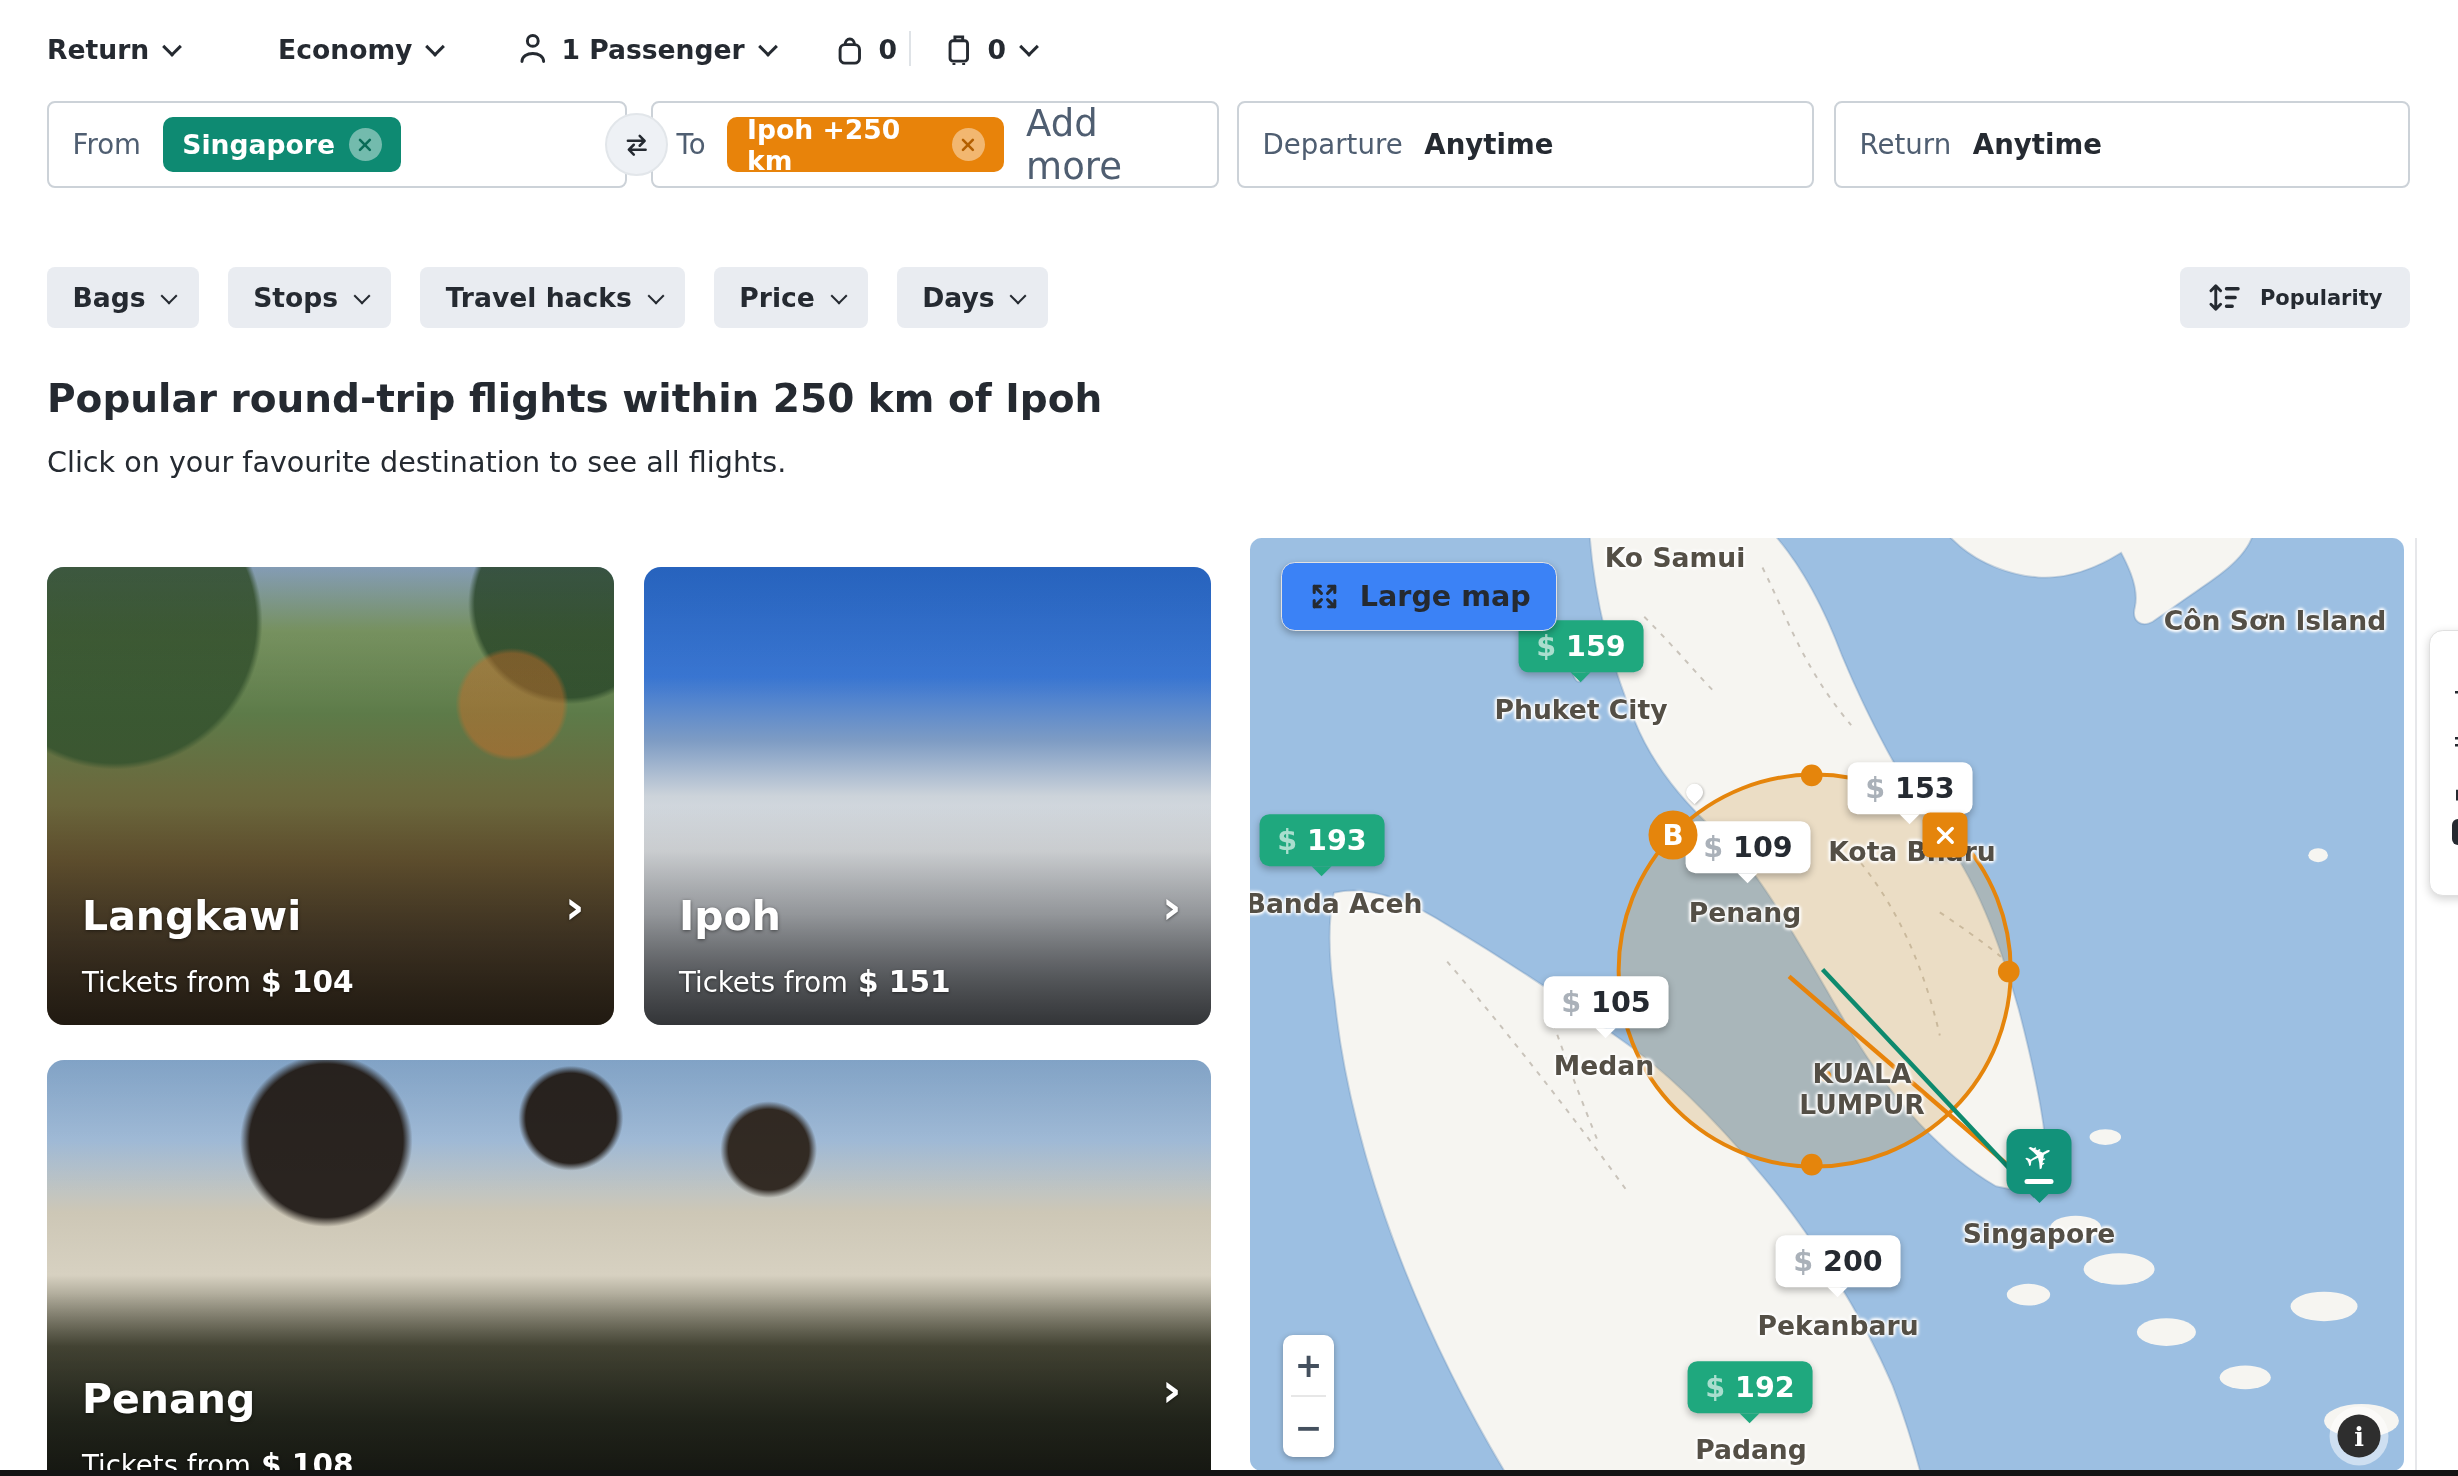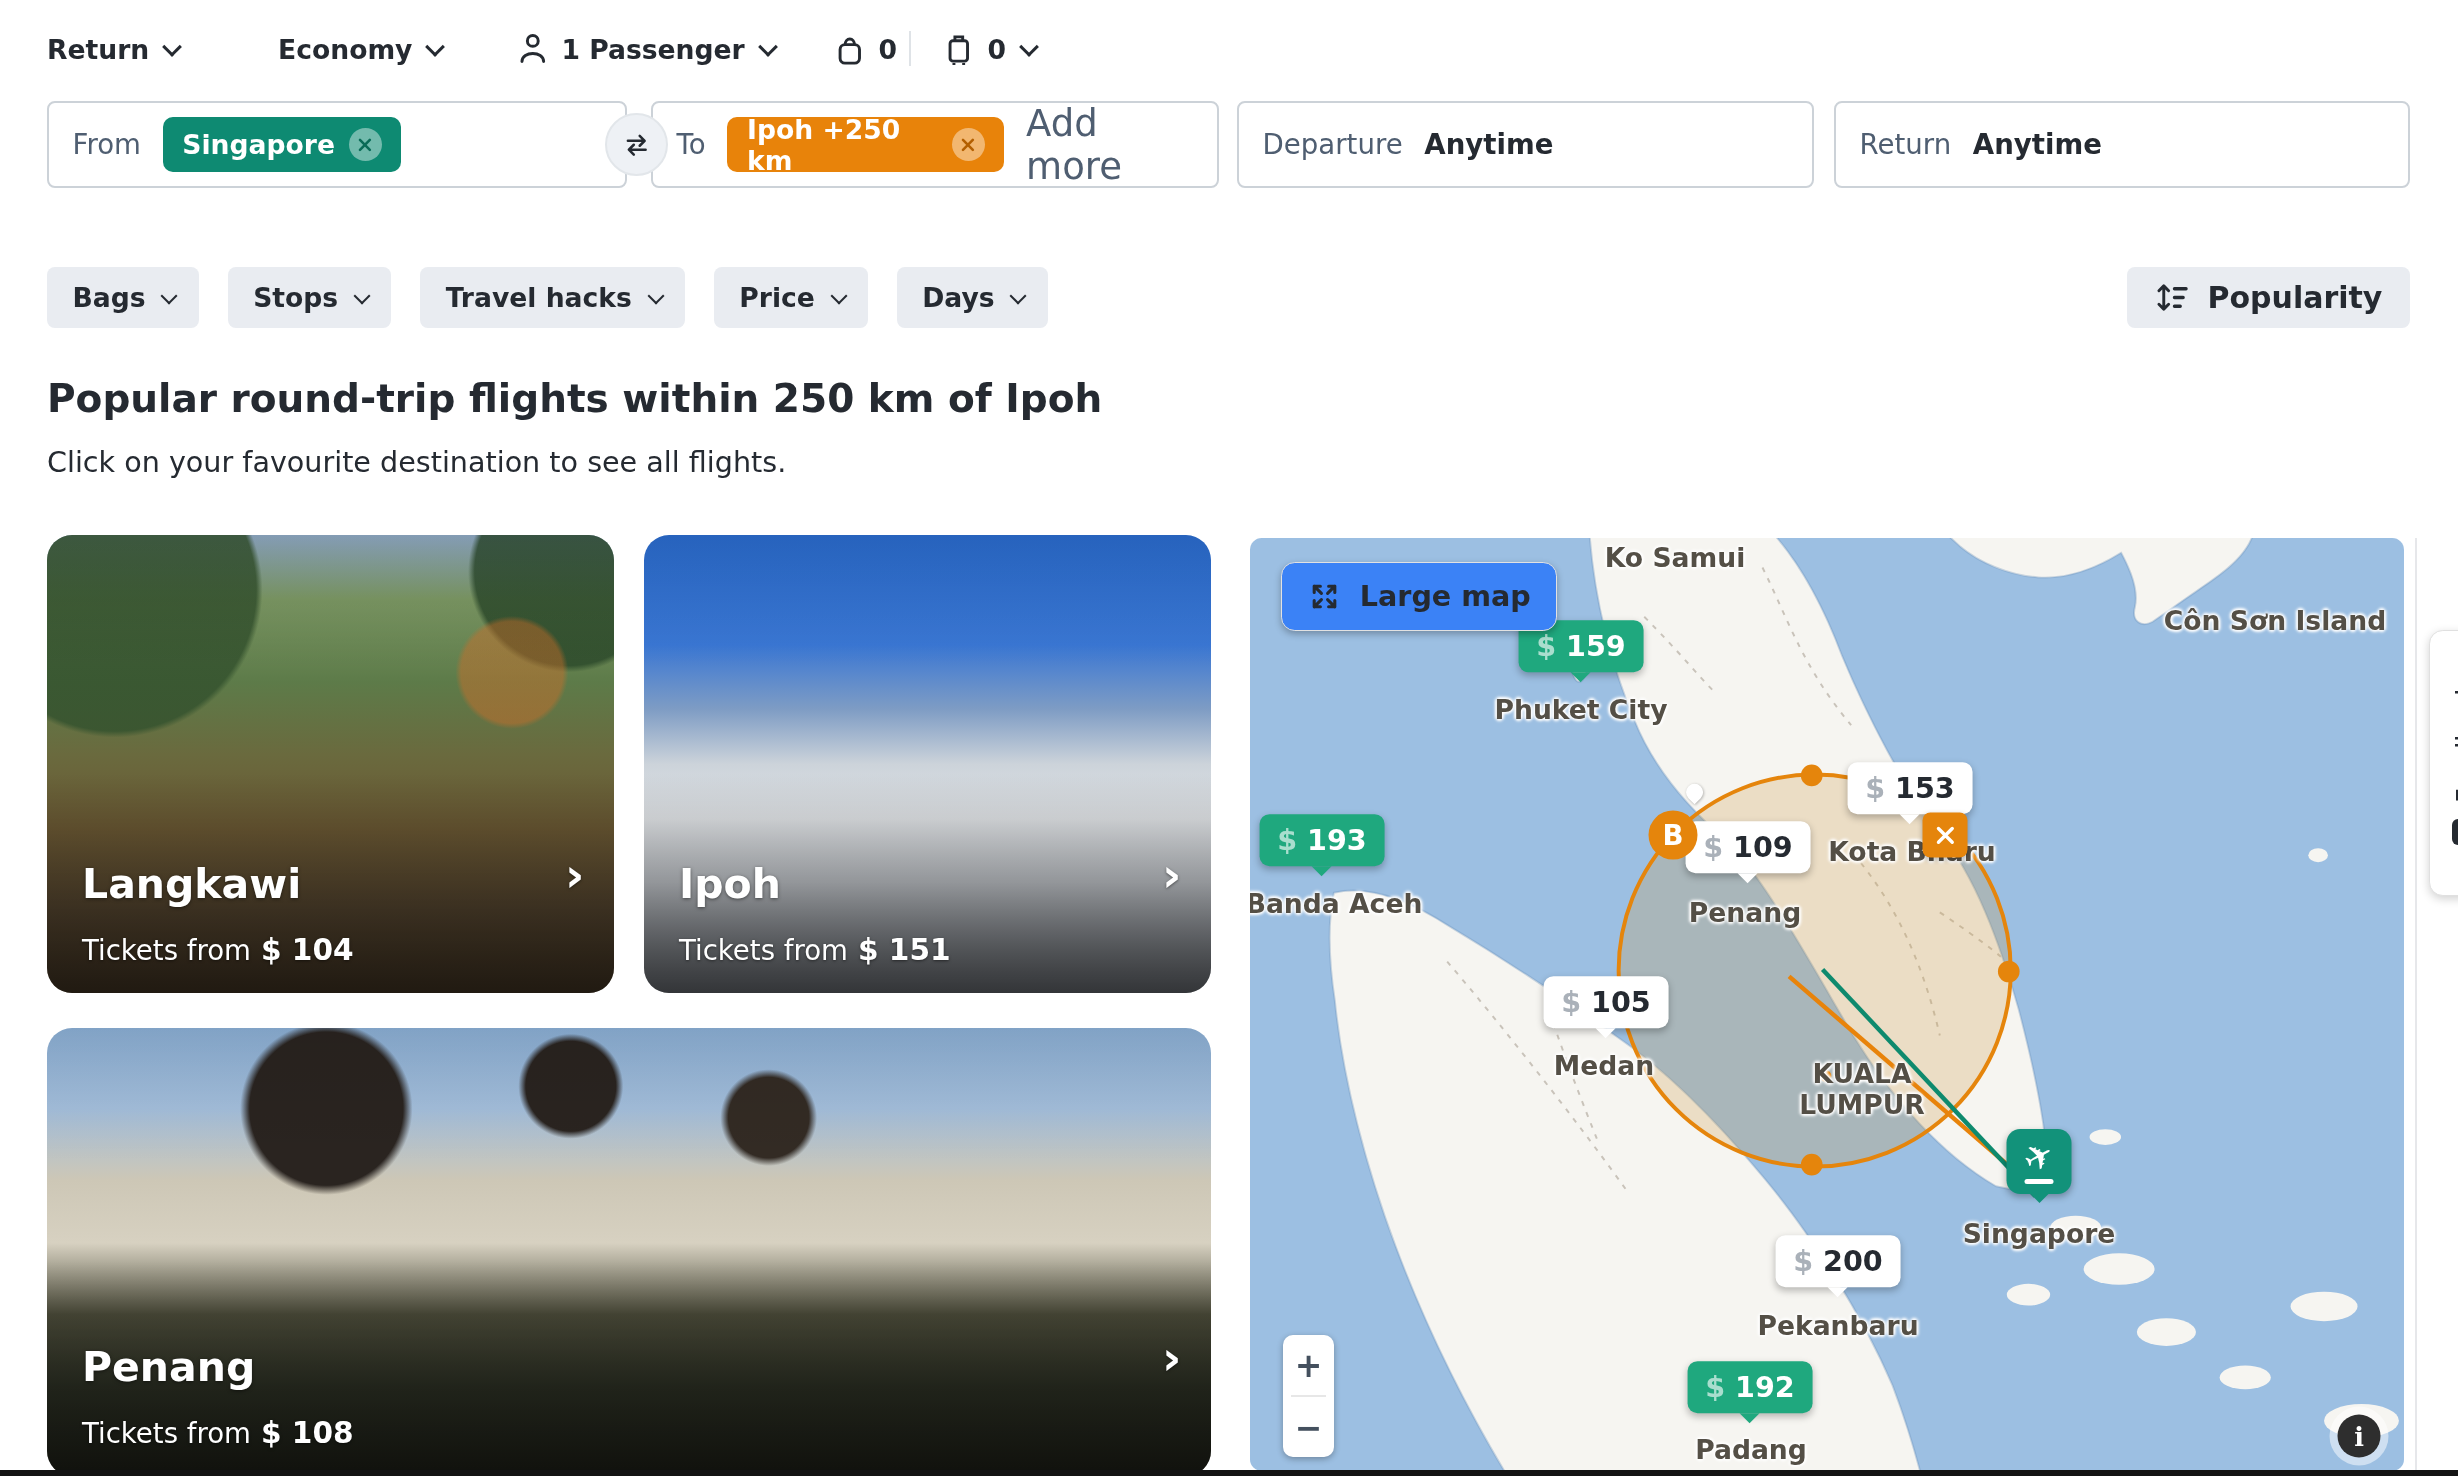--- a/index.html
+++ b/index.html
@@ -22,26 +22,26 @@
   .chip-green { background:#0e8a72; }
   .chip-orange { background:#e8830a; }
   .chip-x { width:33px; height:33px; border-radius:50%; background:rgba(255,255,255,.42); display:flex; align-items:center; justify-content:center; cursor:pointer; flex:0 0 auto; }
   .chip-x svg { display:block; }
   .swap-btn { position:absolute; left:558px; top:11.8px; width:63px; height:63px; border-radius:50%; background:#eef1f5; border:2px solid #e2e6ea; display:flex; align-items:center; justify-content:center; cursor:pointer; z-index:3; }
   .add-more { font-size:37px; color:#4f5e71; cursor:text; }
   
   .filter-row { position:absolute; left:47px; top:267px; width:2363px; height:61px; }
   .f-chip { position:relative; display:inline-flex; align-items:center; gap:15.8px; height:61px; background:#e9ecf1; border-radius:7.9px; padding:0 25.6px; font-size:26.6px; font-weight:600; color:#252a31; margin-right:23.6px; cursor:pointer; }
   .f-chip .chev { width:11.8px; height:11.8px; border-width:2.5px; }
-  .sort-btn { position:absolute; right:0; top:0; display:inline-flex; align-items:center; gap:17.7px; height:61px; background:#e9ecf1; border-radius:7.9px; padding:0 27.6px; font-size:30px; font-weight:600; cursor:pointer; }
+  .sort-btn { position:absolute; right:0; top:0; display:inline-flex; align-items:center; gap:17.7px; height:61px; background:#e9ecf1; border-radius:7.9px; padding:0 27.6px; font-size:21px; font-weight:600; cursor:pointer; }
   
   .sec-title { position:absolute; left:47px; top:376px; font-size:39px; font-weight:bold; color:#252a31; }
   .sec-sub   { position:absolute; left:47px; top:445px; font-size:28.6px; color:#252a31; }
   
-  .card { position:absolute; border-radius:25px; overflow:hidden; cursor:pointer; }
+  .card { position:absolute; border-radius:17px; overflow:hidden; cursor:pointer;margin-top:32px; }
   .card-photo { position:absolute; inset:0; }
   .photo-langkawi { background:
       radial-gradient(circle at 82% 30%, rgba(210,110,40,.45) 0 9%, transparent 10%),
       radial-gradient(circle at 12% 12%, rgba(52,82,46,.85) 0 22%, transparent 23%),
       radial-gradient(circle at 92% 8%, rgba(40,70,40,.8) 0 14%, transparent 15%),
       linear-gradient(180deg,#8fa9c4 0%,#7b9763 14%,#5d7b49 32%,#6a6a3e 48%,#6a5833 64%,#564630 82%,#443624 100%); }
   .photo-ipoh { background:
       linear-gradient(180deg,#2a6bcd 0%,#3a77d4 24%,#7e9cc4 38%,#ccd3da 50%,#e2e5e8 62%,#c6cacf 76%,#8e9298 90%,#6b6f75 100%); }
   .photo-penang { background:
       radial-gradient(circle at 24% 18%, #2a2420 0 8%, transparent 9%),

